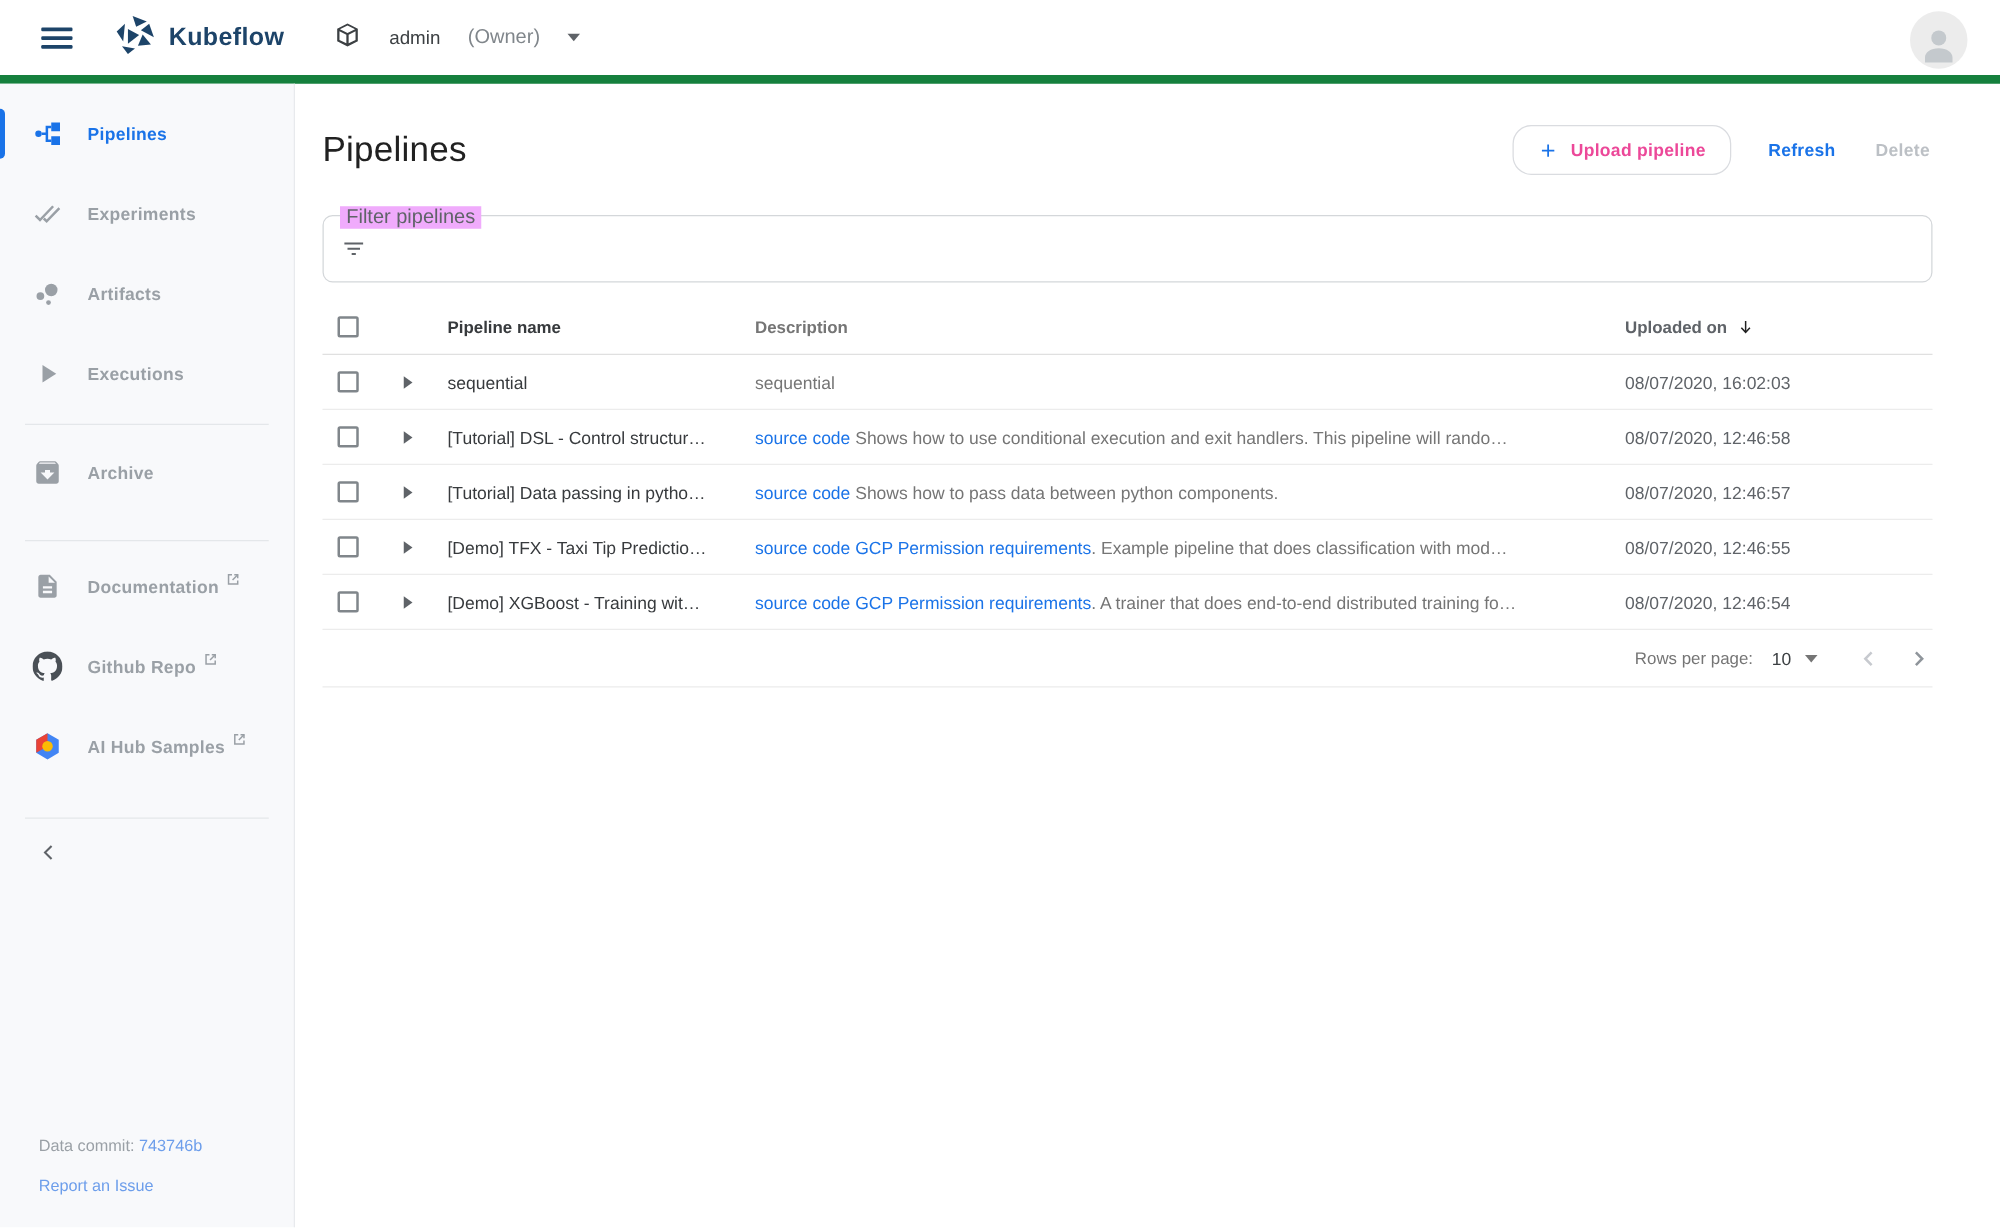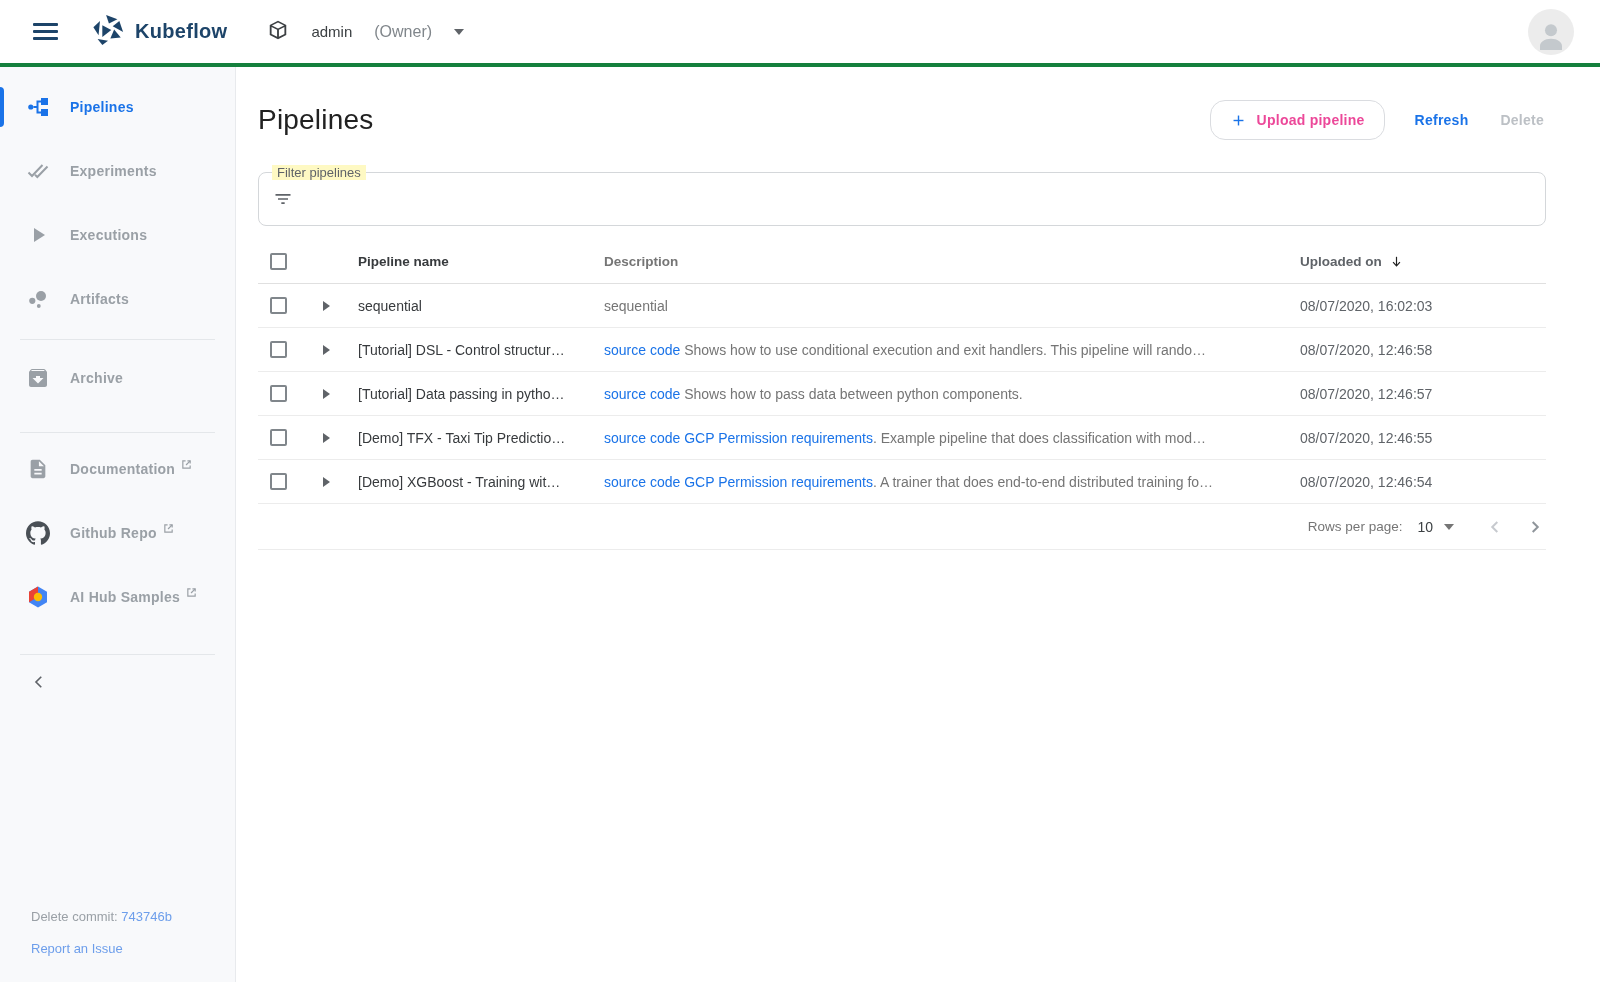--- a/index.html
+++ b/index.html
@@ -4,21 +4,21 @@
 <style>
   * { box-sizing: border-box; }
   html,body { margin:0; padding:0; }
   body {
     width:1600px; height:982px; overflow:hidden;
     font-family:"Liberation Sans", sans-serif;
     background:#fff; color:#212121;
   }
   
   .topbar{ height:67px; display:flex; align-items:center; background:#fff;
-           border-bottom:4px solid #15803d; position:relative; }
+           border-bottom:7px solid #15803d; position:relative; }
   .hamburger{ margin-left:27px; background:none; border:none; padding:6px; cursor:pointer;
               display:flex; flex-direction:column; gap:4px; }
   .hamburger span{ width:25px; height:3px; background:#1d4469; border-radius:1px; display:block; }
   .brand{ margin-left:27px; display:flex; align-items:center; gap:10px; }
   .brand-text{ font-size:20px; font-weight:700; color:#1d4469; letter-spacing:.3px; }
   .ns{ margin-left:40px; display:flex; align-items:center; gap:22px; cursor:pointer; }
   .ns-name{ font-size:15px; color:#3c4043; }
   .ns-role{ font-size:16px; color:#80868b; }
   .caret{ width:0; height:0; border-left:5px solid transparent; border-right:5px solid transparent;
           border-top:6px solid #5f6368; display:inline-block; }
@@ -55,22 +55,22 @@
   .upload-btn{ display:flex; align-items:center; gap:10px; background:#fff;
                border:1px solid #dadce0; border-radius:15px; height:40px; padding:0 19px;
                color:#ec4899; font-size:14px; font-weight:700; letter-spacing:.25px;
                font-family:inherit; cursor:pointer; }
   .text-btn{ background:none; border:none; color:#1a73e8; font-size:14px; font-weight:700;
              letter-spacing:.25px; font-family:inherit; cursor:pointer; padding:6px 2px; }
   .text-btn.disabled{ color:#bcc0c5; cursor:default; }
   
   .filter-field{ position:relative; margin-top:29px; height:54px; border:1px solid #d4d7da;
                  border-radius:8px; display:flex; align-items:center; padding:0 14px; }
-  .filter-label{ position:absolute; top:-8px; left:13px; background:#fef9c3; padding:0 5px;
-                 font-size:13px; color:#5f6368; }
+  .filter-label{ position:absolute; top:-8px; left:13px; background:#f0abfc; padding:0 5px;
+                 font-size:16px; color:#5f6368; }
   .filter-field input{ flex:1; border:none; outline:none; margin-left:12px; font-size:14px;
                        font-family:inherit; background:transparent; color:#212121; }
   
   .ptable{ margin-top:14px; }
   .thead,.trow{ display:flex; align-items:center; height:44px; }
   .thead{ border-bottom:1px solid #e0e0e0; font-size:13.5px; font-weight:700; color:#212121; }
   .trow{ border-bottom:1px solid #ececec; font-size:14px; }
   .col-check{ width:57px; padding-left:12px; flex:none; display:flex; align-items:center; }
   .col-arrow{ width:43px; flex:none; display:flex; align-items:center; }
   .col-name{ width:246px; flex:none; color:#373a3d; white-space:nowrap; overflow:hidden;
@@ -156,35 +156,35 @@
           <path d="M2.5 13.5l3.5 3.5L16.5 6"></path>
             <path d="M9 15.8l2.3 2.2L21.5 7.5"></path>
         </svg>
       </span>
       <span class="nlabel">Experiments</span>
     </div>
 
     <div class="nav-item">
       <span class="nicon">
         <svg width="24" height="24" viewBox="0 0 24 24" fill="#9aa0a6">
-            <path d="M8 5l11 7-11 7z"></path>
-          </svg>
-      </span>
-      <span class="nlabel">Executions</span>
-    </div>
-
-    <div class="nav-item">
-      <span class="nicon">
-        <svg width="24" height="24" viewBox="0 0 24 24" fill="#9aa0a6">
           <circle cx="15" cy="9" r="5"></circle>
             <circle cx="6.3" cy="13.8" r="3.1"></circle>
             <circle cx="12.8" cy="19" r="1.9"></circle>
         </svg>
       </span>
       <span class="nlabel">Artifacts</span>
+    </div>
+
+    <div class="nav-item">
+      <span class="nicon">
+        <svg width="24" height="24" viewBox="0 0 24 24" fill="#9aa0a6">
+            <path d="M8 5l11 7-11 7z"></path>
+          </svg>
+      </span>
+      <span class="nlabel">Executions</span>
     </div>
 
     <hr class="sdivider d1">
 
     <div class="nav-item">
       <span class="nicon">
         <svg width="24" height="24" viewBox="0 0 24 24" fill="#9aa0a6">
           <path d="M20.5 5.2l-1.4-1.7C18.8 3.2 18.4 3 18 3H6c-.4 0-.8.2-1.1.5L3.5 5.2C3.2 5.6 3 6 3 6.5V19c0 1.1.9 2 2 2h14c1.1 0 2-.9 2-2V6.5c0-.5-.2-.9-.5-1.3zM12 17.5L6.5 12H10v-2h4v2h3.5L12 17.5zM5.1 5l.8-1h12l.9 1H5.1z"></path>
         </svg>
       </span>
@@ -246,21 +246,21 @@
     <hr class="sdivider d3">
 
     <button class="collapse-btn">
       <svg width="18" height="18" viewBox="0 0 24 24" fill="none" stroke="#5f6368" stroke-width="2.2">
         <path d="M15 5l-7 7 7 7"></path>
       </svg>
     </button>
 
     <div class="side-foot">
       <div class="build-line">
-        <span>Delete commit:</span>
+        <span>Data commit:</span>
         <a>743746b</a>
       </div>
       <a>Report an Issue</a>
     </div>
   </nav>
 
   <main class="content">
 
     <div class="page-head">
       <h1 class="page-title">Pipelines</h1>

